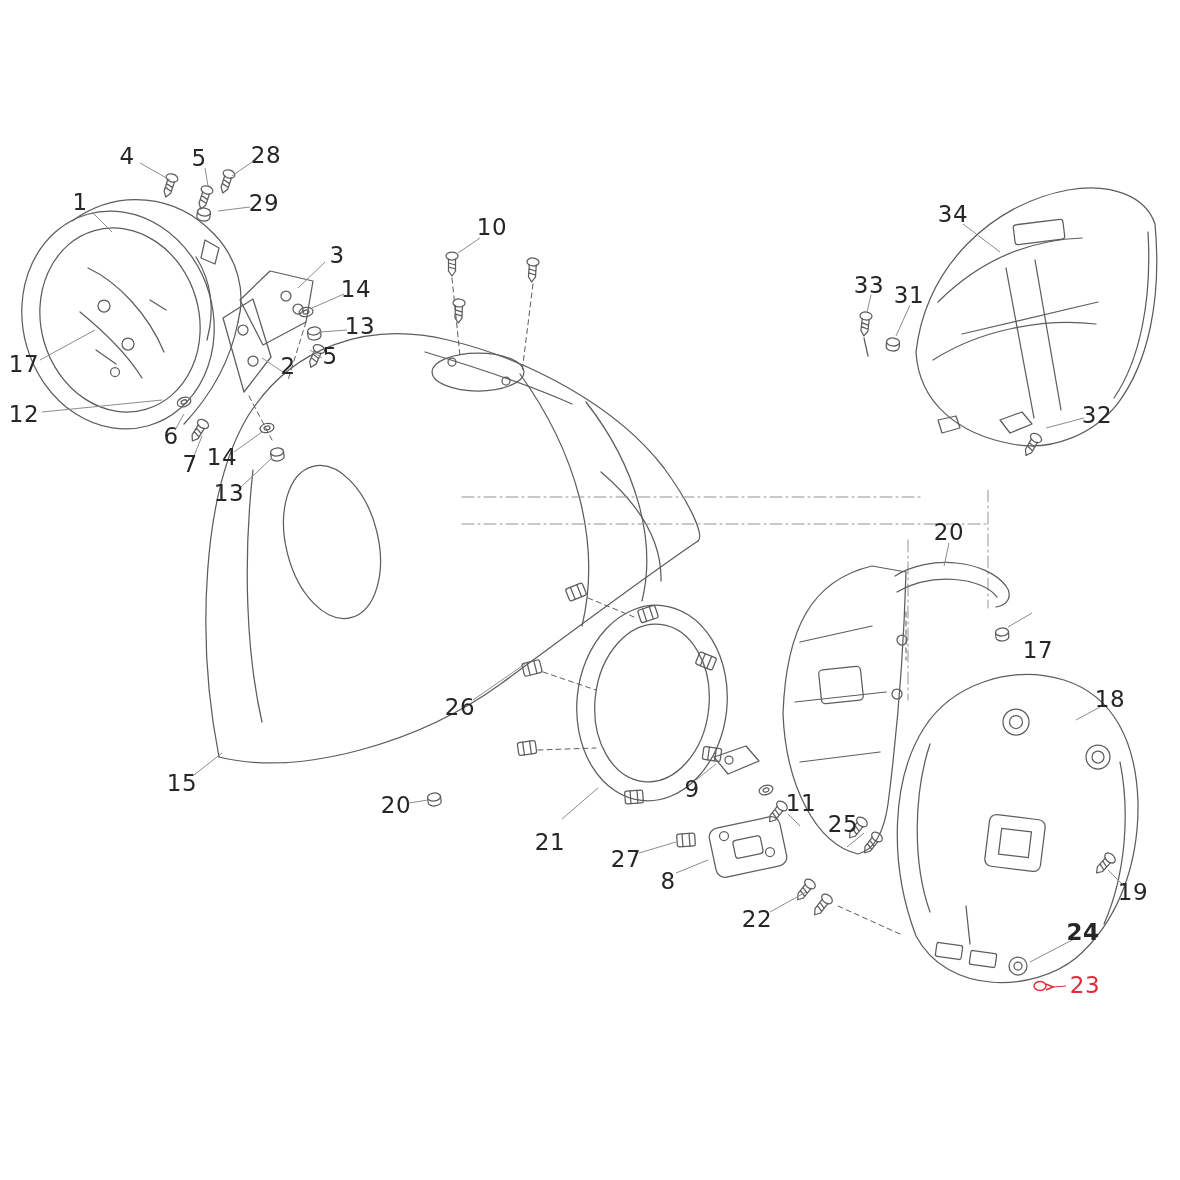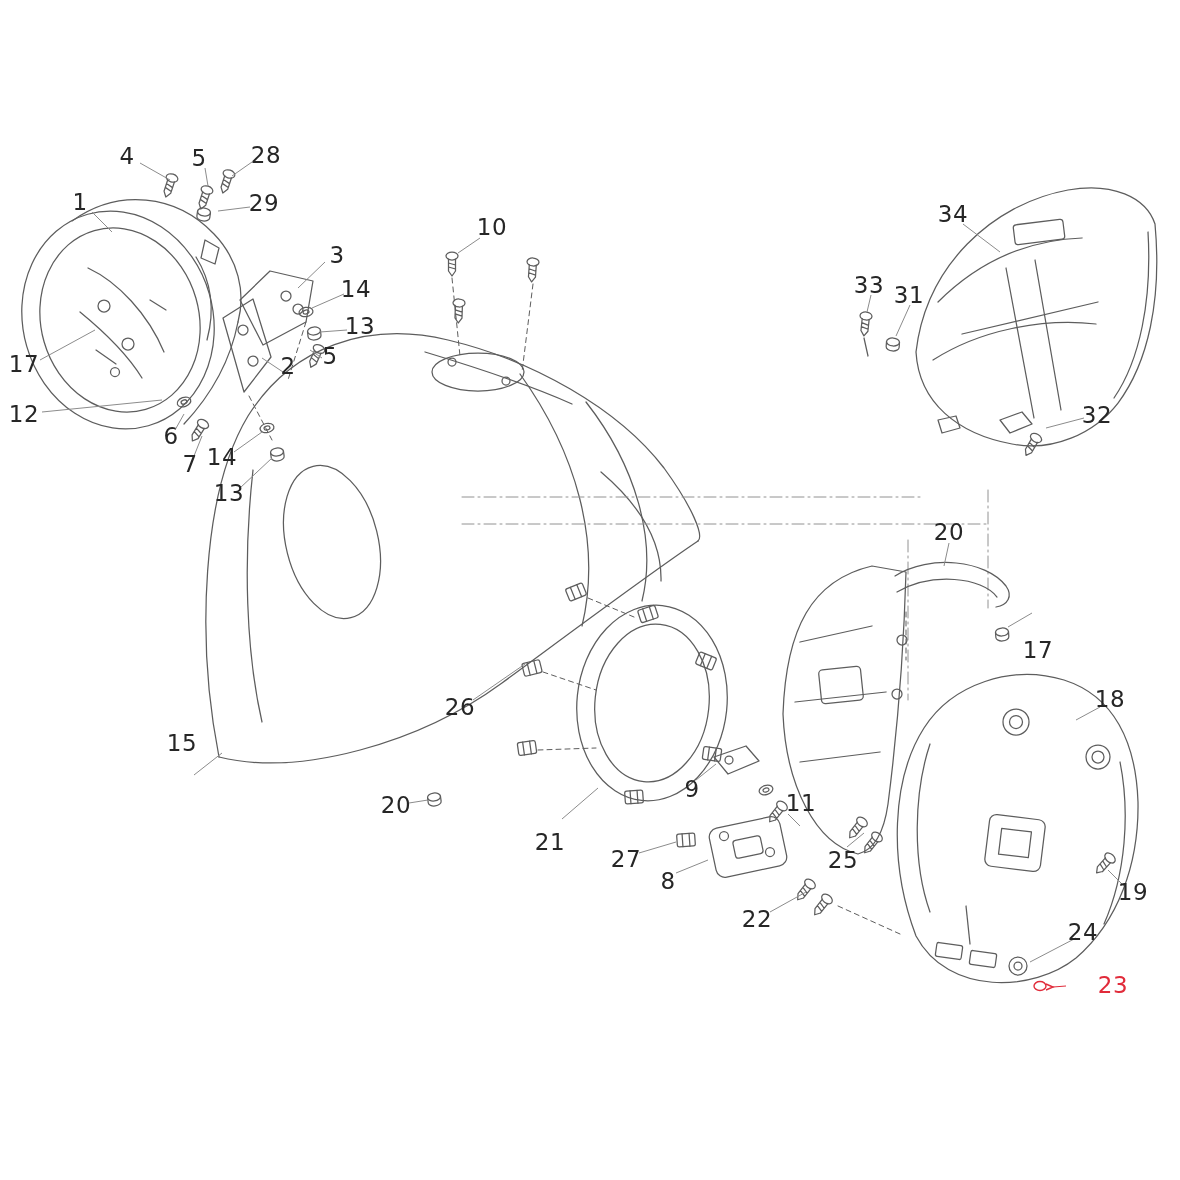--- a/index.html
+++ b/index.html
@@ -15,21 +15,21 @@
   .labels-layer { position: absolute; inset: 0; }
   .part-label {
     position: absolute;
     transform: translate(-50%, -50%);
     font-size: 23px;
     color: #262626;
     white-space: nowrap;
     letter-spacing: 0.5px;
     user-select: none;
   }
-  .part-label.hl { color: #e12b3a; margin-left: 28px; }
+  .part-label.hl { color: #e12b3a; }
   .dash   { stroke-dasharray: 5 4; stroke-width: 1; }
   .dashdot{ stroke-dasharray: 12 4 2 4; stroke-width: 1; stroke: #929292; }
 </style>
 </head>
 <body>
 
 <div class="stage">
 
   <svg width="1180" height="1180" viewBox="0 0 1180 1180" xmlns="http://www.w3.org/2000/svg">
     <defs>
@@ -275,26 +275,26 @@
       <div class="part-label" style="left: 222px; top: 457px;">14</div>
       <div class="part-label" style="left: 229px; top: 493px;">13</div>
       <div class="part-label" style="left: 953px; top: 214px;">34</div>
       <div class="part-label" style="left: 869px; top: 285px;">33</div>
       <div class="part-label" style="left: 909px; top: 295px;">31</div>
       <div class="part-label" style="left: 1097px; top: 415px;">32</div>
       <div class="part-label" style="left: 949px; top: 532px;">20</div>
       <div class="part-label" style="left: 1038px; top: 606px; margin-top: 44px;">17</div>
       <div class="part-label" style="left: 1110px; top: 699px;">18</div>
       <div class="part-label" style="left: 460px; top: 707px;">26</div>
-      <div class="part-label" style="left: 182px; top: 743px; text-align: right;">15</div>
+      <div class="part-label" style="left: 182px; top: 783px; text-align: right;">15</div>
       <div class="part-label" style="left: 396px; top: 805px;">20</div>
       <div class="part-label" style="left: 550px; top: 826px; margin-top: 16px;">21</div>
       <div class="part-label" style="left: 692px; top: 789px;">9</div>
       <div class="part-label" style="left: 801px; top: 803px;">11</div>
-      <div class="part-label" style="left: 843px; top: 860px;">25</div>
+      <div class="part-label" style="left: 843px; top: 824px;">25</div>
       <div class="part-label" style="left: 626px; top: 859px;">27</div>
       <div class="part-label" style="left: 668px; top: 881px;">8</div>
       <div class="part-label" style="left: 757px; top: 919px;">22</div>
       <div class="part-label" style="left: 1133px; top: 892px;">19</div>
-      <div class="part-label" style="left: 1083px; top: 932px;">24</div>
+      <div class="part-label" style="left: 1083px; top: 932px; font-weight: bold;">24</div>
       <div class="part-label hl" style="left: 1085px; top: 985px;">23</div>
     </div>
 </div>
 
 </body></html>

